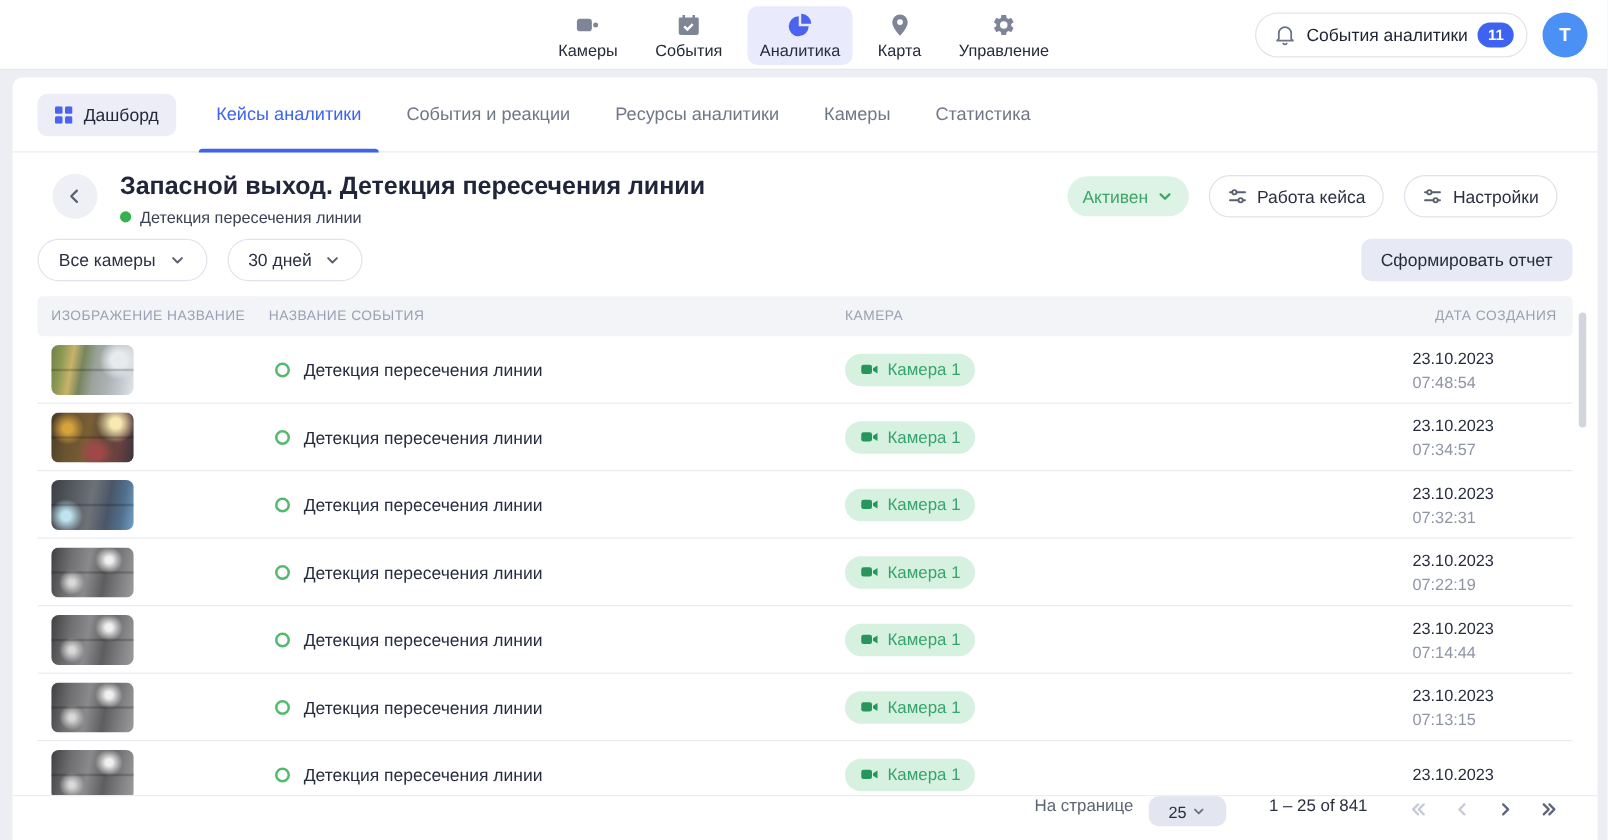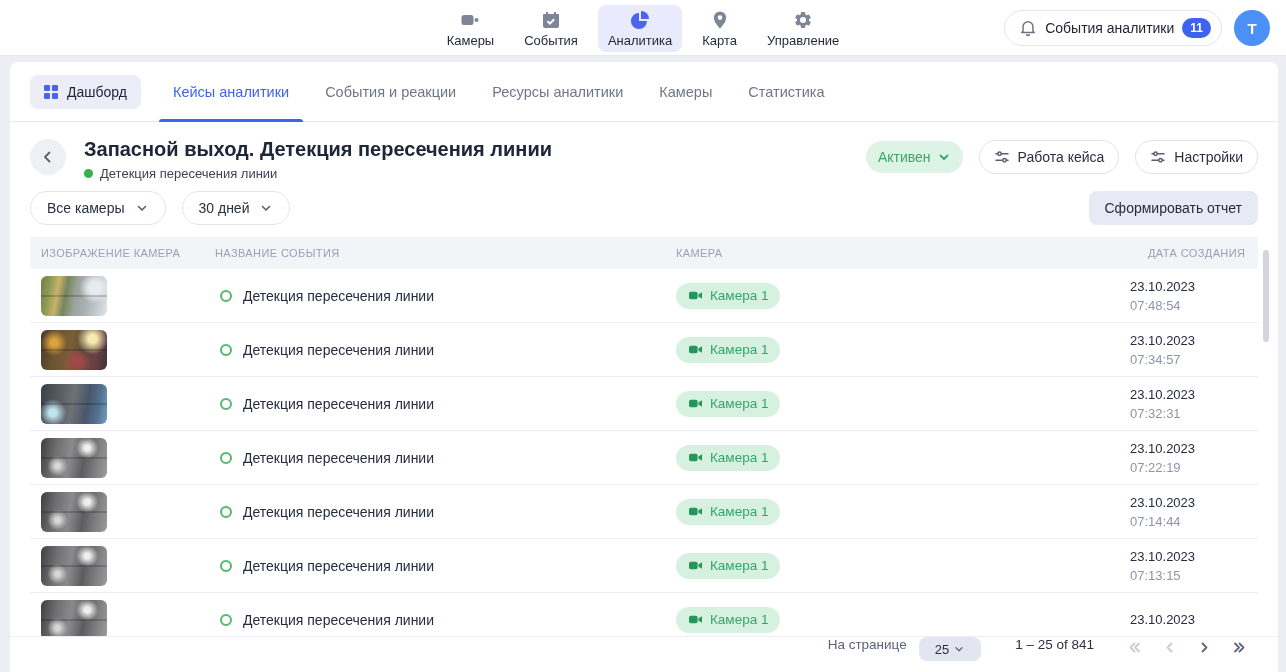--- a/index.html
+++ b/index.html
@@ -66,21 +66,21 @@
     position:relative; display:flex; align-items:center; padding:0 18px;
     font-size:14.5px; color:#6f7787; cursor:pointer; background:none; border:none;
     font-family:inherit; height:100%;
   }
   .tab.active { color:#3f63ee; }
   .tab.active::after {
     content:""; position:absolute; left:4px; right:4px; bottom:-1px; height:3px;
     background:#3f63ee; border-radius:3px 3px 0 0;
   }
   
-  .case-header { display:flex; align-items:flex-start; padding:14px 20px 0; }
+  .case-header { display:flex; align-items:flex-start; padding:14px 32px 0; }
   .back-btn {
     width:36px; height:36px; border-radius:50%; background:#eef0f6; border:none;
     color:#596070; cursor:pointer; display:flex; align-items:center; justify-content:center;
     margin-top:3px; flex:0 0 auto;
   }
   .back-btn svg { width:18px; height:18px; }
   .titles { margin-left:18px; flex:1 1 auto; min-width:0; }
   .case-title { font-size:20px; font-weight:bold; color:#20263a; line-height:26px; }
   .case-sub { display:flex; align-items:center; gap:7px; margin-top:4px; }
   .green-dot { width:9px; height:9px; border-radius:50%; background:#35b14f; }
@@ -311,21 +311,21 @@
     <button class="pill-btn">
       <span>30 дней</span>
       <svg viewBox="0 0 14 14" fill="none" stroke="currentColor" stroke-width="1.6" stroke-linecap="round" stroke-linejoin="round">
           <path d="M3.5 5.5 7 9l3.5-3.5"></path>
         </svg>
     </button>
     <button class="report-btn">Сформировать отчет</button>
   </div>
 
   <div class="thead">
-    <div>ИЗОБРАЖЕНИЕ КАМЕРА</div>
+    <div>ИЗОБРАЖЕНИЕ НАЗВАНИЕ</div>
     <div>НАЗВАНИЕ СОБЫТИЯ</div>
     <div>КАМЕРА</div>
     <div class="th-date">ДАТА СОЗДАНИЯ</div>
   </div>
 
   <div class="tbody" id="rows">
   <div class="trow">
     <div>
       <div class="thumb thumb--day-color"></div>
     </div>

